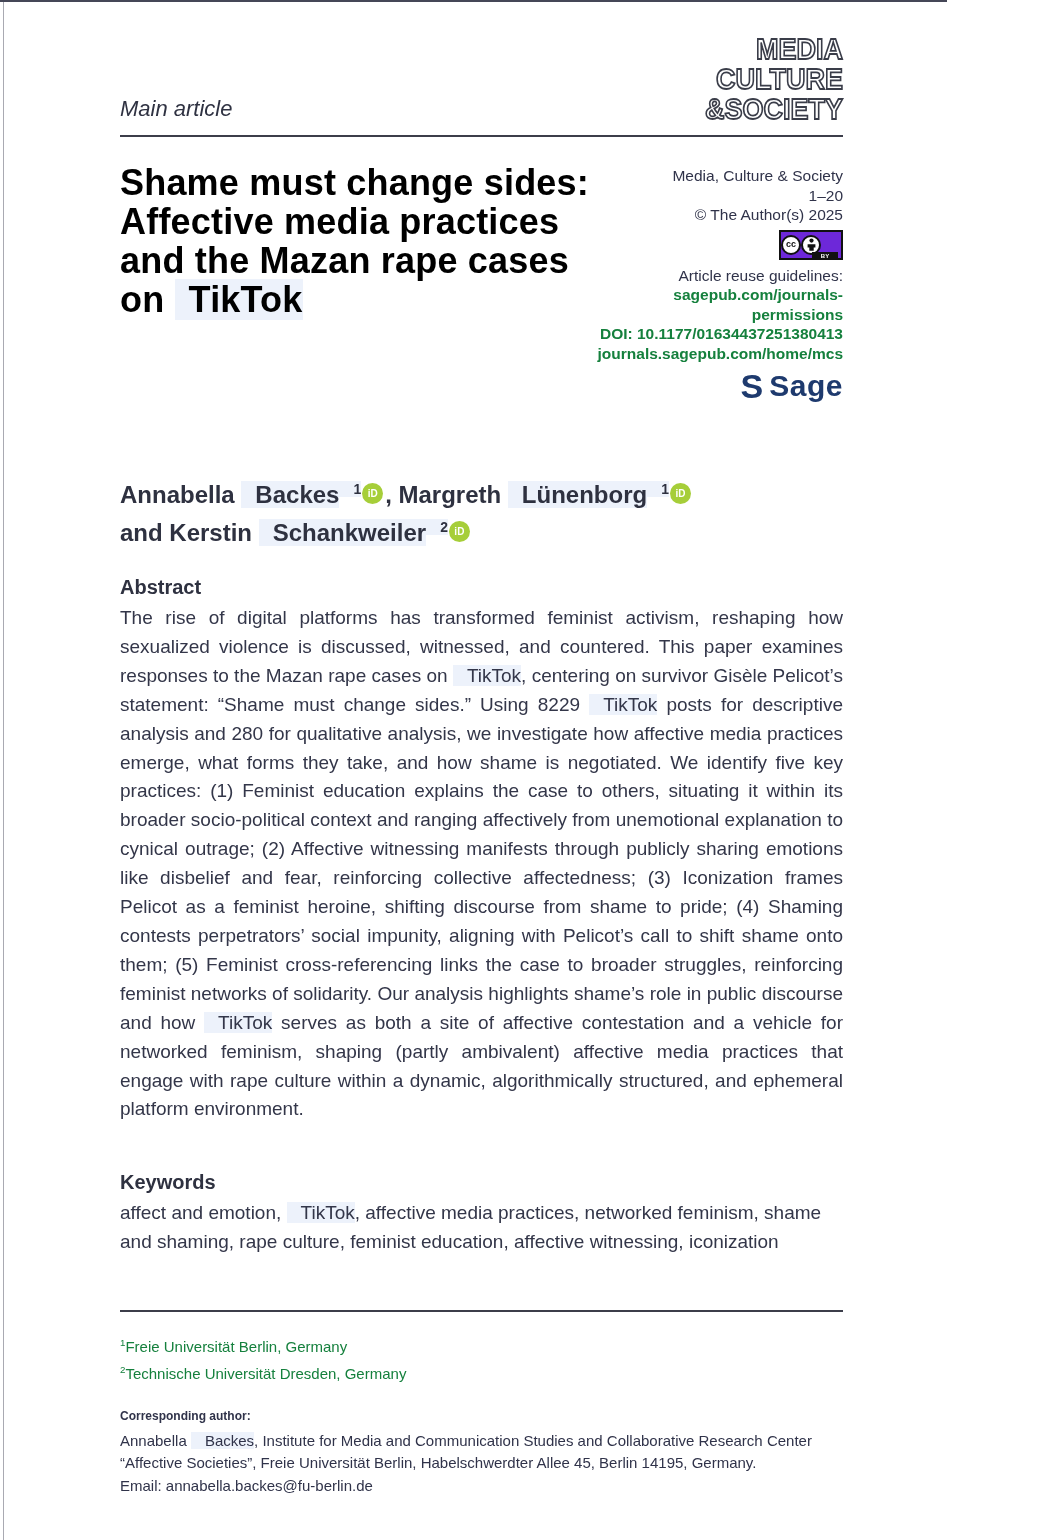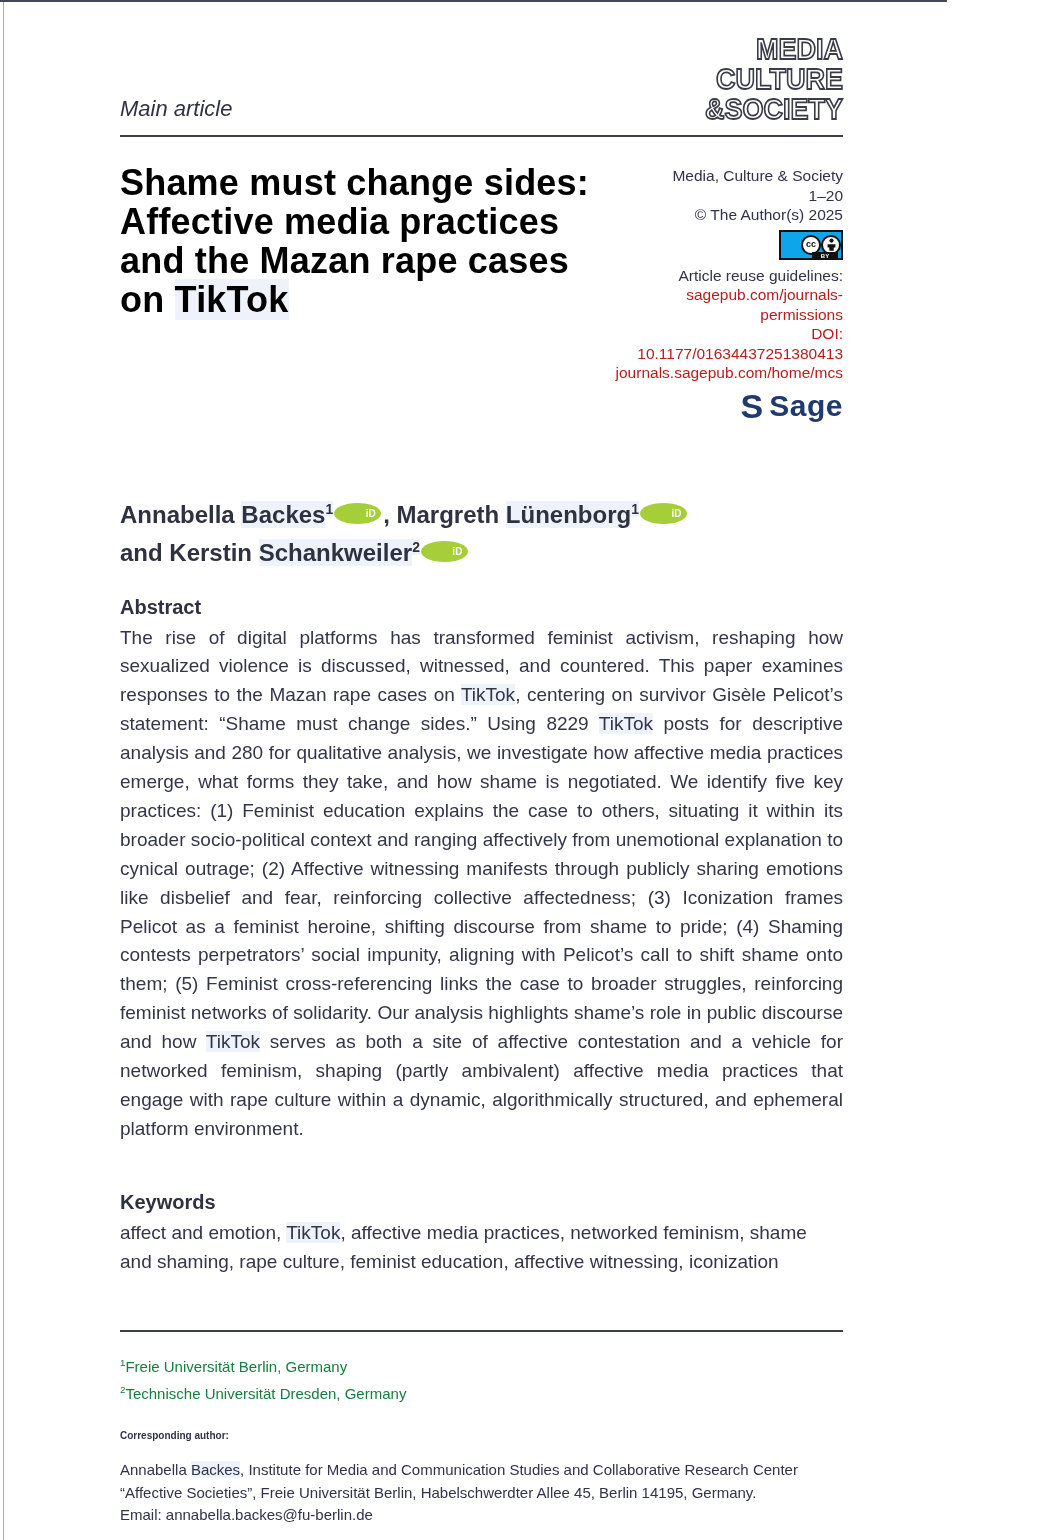--- a/index.html
+++ b/index.html
@@ -16,57 +16,57 @@
   
   .masthead{position:absolute;top:33px;right:104px;text-align:right;line-height:27px;
             font-weight:800;font-size:27px;letter-spacing:0px;color:#ffffff;
             -webkit-text-stroke:1.6px #3a3d49;text-stroke:1.6px #3a3d49;
             transform:scaleY(1.1);transform-origin:top right;}
 
   
   .title-row{display:flex;align-items:flex-start;margin-top:26px;}
   .title{width:575px;font-size:36px;line-height:39px;font-weight:700;color:#000000;letter-spacing:0.2px;}
   .journal-info{margin-left:auto;text-align:right;font-size:15.5px;line-height:19.5px;color:#30334a;padding-top:3px;}
-  .journal-info .link{color:#b91c1c;text-decoration:none;}
+  .journal-info .link{color:#15803d;text-decoration:none;font-weight:bold;}
   .badge-wrap{display:flex;justify-content:flex-end;margin:5px 0 6px 0;}
-  .cc-badge{position:relative;width:64px;height:30px;background:#0ea5e9;border:2px solid #111;
-            display:flex;align-items:center;justify-content:flex-end;box-sizing:border-box;}
+  .cc-badge{position:relative;width:64px;height:30px;background:#6d28d9;border:2px solid #111;
+            display:flex;align-items:center;justify-content:flex-start;box-sizing:border-box;}
   .cc-circle{width:20px;height:20px;border-radius:50%;background:#fff;border:2px solid #111;
              box-sizing:border-box;display:flex;align-items:center;justify-content:center;
              font-size:9px;font-weight:700;color:#111;}
   .by-strip{position:absolute;right:3px;bottom:-2px;width:26px;height:8px;background:#111;
             color:#fff;font-size:6px;font-weight:700;text-align:center;line-height:8px;}
   .sage{margin-top:8px;display:flex;justify-content:flex-end;align-items:center;gap:6px;
         color:#1e3a6e;font-weight:800;}
   .sage-s{font-size:34px;line-height:30px;font-weight:900;}
   .sage-name{font-size:30px;letter-spacing:0.5px;}
 
   
-  .hl{background:#edf2fb;}
+  .hl{background:#edf2fb;padding-left:14px;}
   sup.hl{background:#edf2fb;}
 
   
   .authors{margin-top:72px;font-size:24px;line-height:32px;font-weight:700;color:#2e3140;}
   .authors sup{font-size:58%;}
   .orcid{display:inline-block;width:21px;height:21px;border-radius:50%;background:#a6ce39;
          color:#fff;font-size:10px;font-weight:700;text-align:center;line-height:21px;
-         vertical-align:6px;margin:0 2px 0 1px;font-style:normal;padding-left:26px;}
+         vertical-align:6px;margin:0 2px 0 1px;font-style:normal;}
 
   
   .sec-heading{margin-top:27px;font-size:20px;font-weight:700;color:#2e3140;}
   .body-text{margin-top:5px;font-size:19px;line-height:28.9px;text-align:justify;color:#333649;}
   .keywords-heading{margin-top:47px;}
   .keywords-text{text-align:left;}
 
   
   .foot-rule{border:0;border-top:2.5px solid #3c3e4a;margin:53px 0 0 0;}
   .footnotes{margin-top:19px;font-size:15px;line-height:23px;color:#15803d;}
   .footnotes sup{font-size:65%;}
   .corr{margin-top:20px;font-size:15px;line-height:22.5px;color:#30334a;}
-  .corr-heading{font-weight:700;font-size:10px;margin-bottom:12px;}
+  .corr-heading{font-weight:700;font-size:12px;margin-bottom:2px;}
   .email .link{color:#30334a;text-decoration:none;}
 </style>
 </head>
 <body>
 
 <div class="page">
   <div class="edge-left"></div>
 
   <div class="masthead">
     <div>MEDIA</div>

